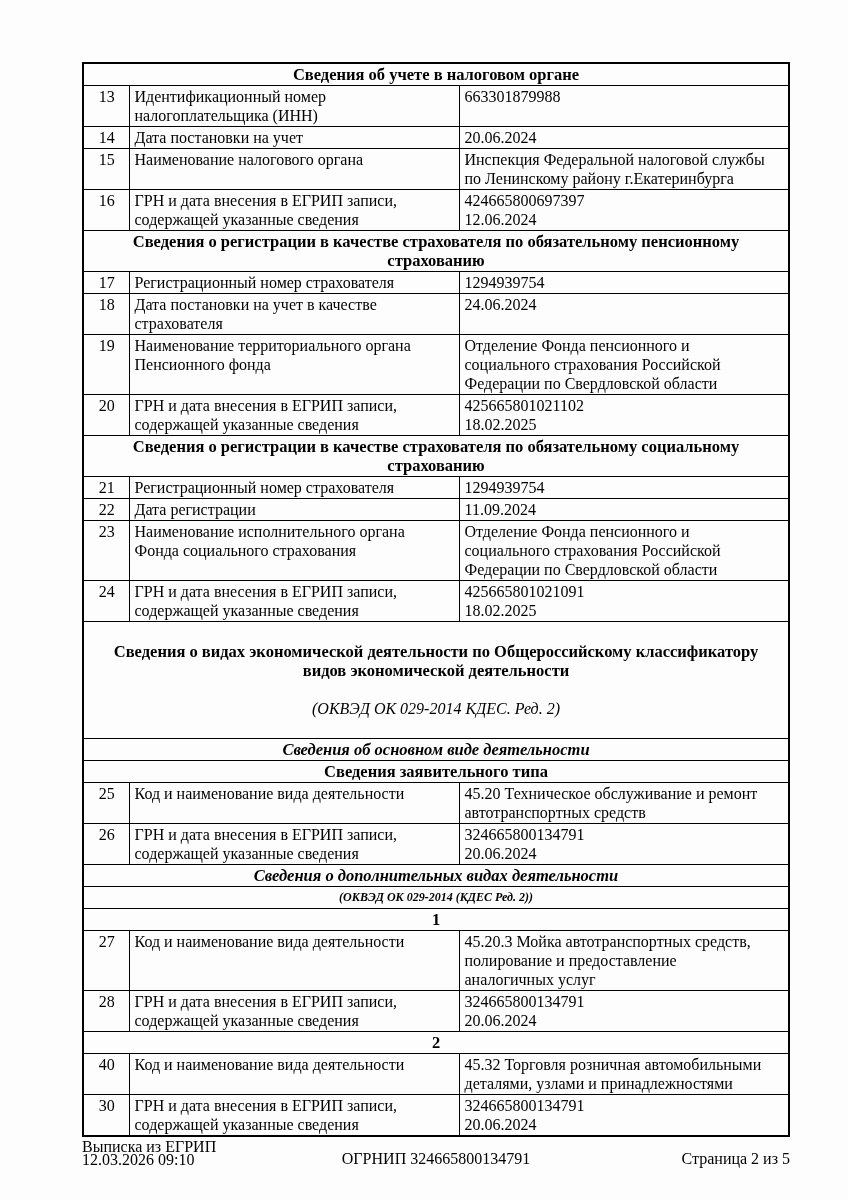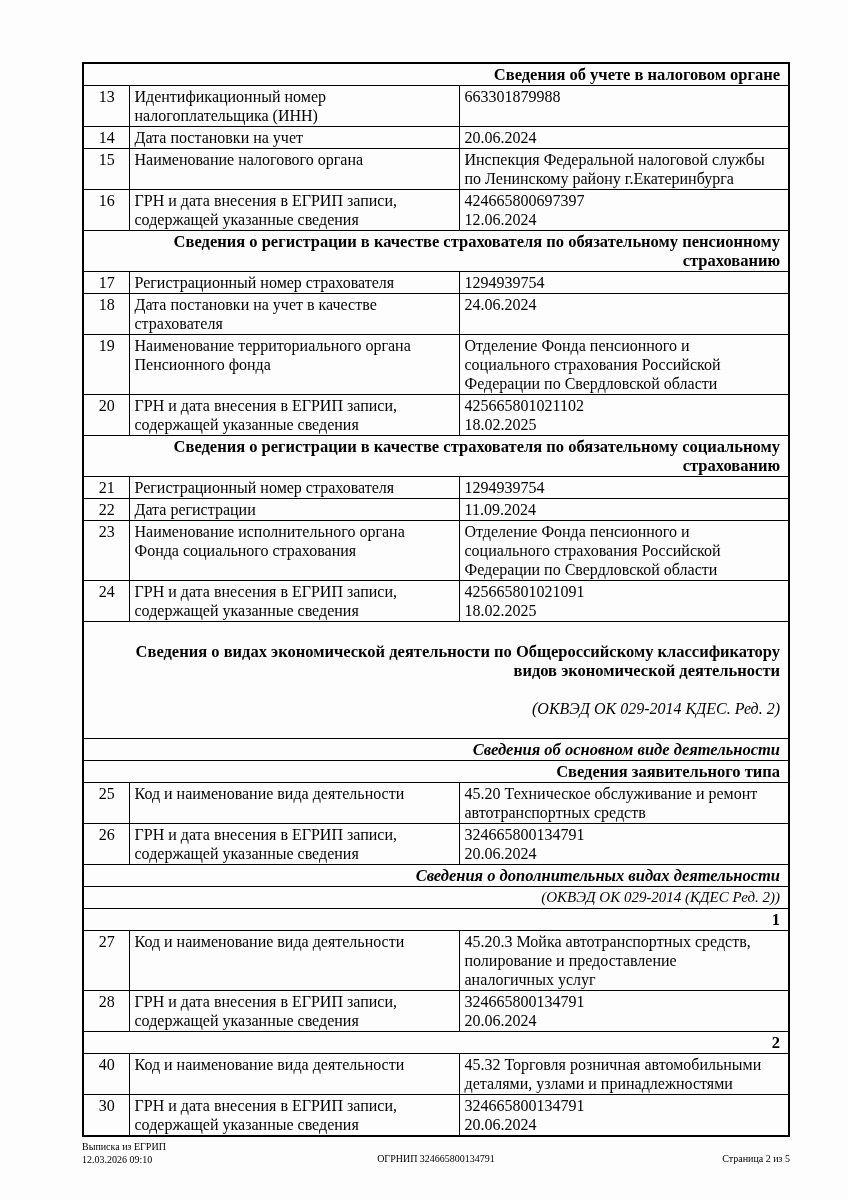--- a/index.html
+++ b/index.html
@@ -19,29 +19,29 @@
   col.c-value { width:330px; }
   td {
     border:1px solid #000; vertical-align:top;
     font-size:16px; line-height:19px;
     padding:1px 4px 1px 5px;
     white-space:pre-line;
     overflow:hidden;
   }
   td.num { text-align:center; padding-left:2px; padding-right:1px; }
   tr.sec td {
-    text-align:right; font-weight:bold; font-size:16.5px;
+    text-align:center; font-weight:bold; font-size:16.5px;
     padding-left:8px; padding-right:8px;
   }
   tr.sec-italic td { font-style:italic; }
-  tr.sec-italic-plain td { font-style:italic; font-weight:normal; font-size:15px; }
+  tr.sec-italic-plain td { font-style:italic; font-weight:bold; font-size:12px; }
   .sub-italic { font-style:italic; font-weight:normal; font-size:16px; }
   .footer {
     position:absolute; left:82px; top:1138px; width:708px; height:28px;
-    font-size:10px; line-height:13px;
+    font-size:16px; line-height:13px;
   }
   .f-left   { position:absolute; left:0; bottom:0; text-align:left; }
   .f-center { position:absolute; left:50%; transform:translateX(-50%); bottom:1px; white-space:nowrap; }
   .f-right  { position:absolute; right:0; bottom:1px; white-space:nowrap;margin-left:33px; }
 </style>
 </head>
 <body>
 
 <div class="page">
 

